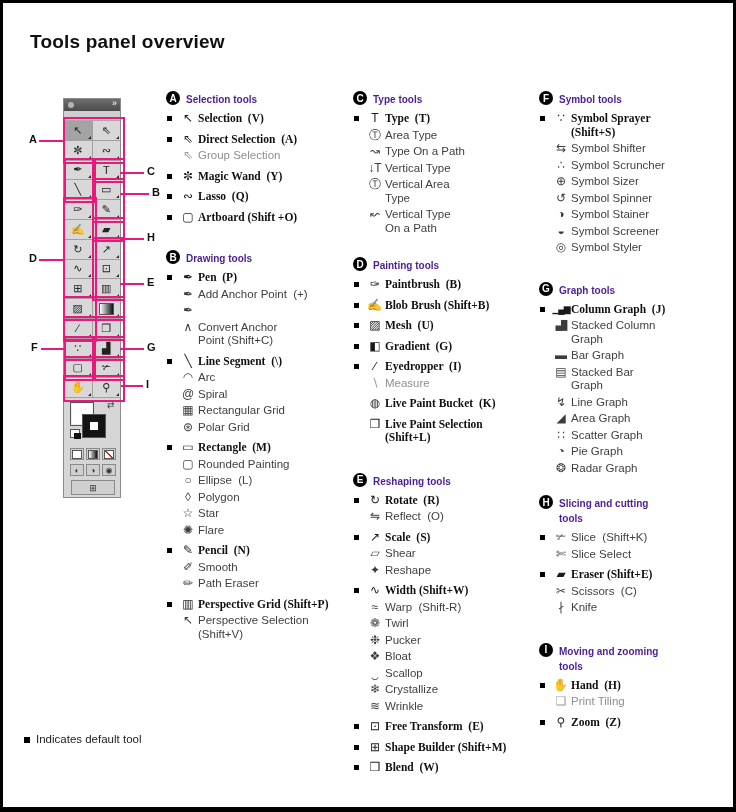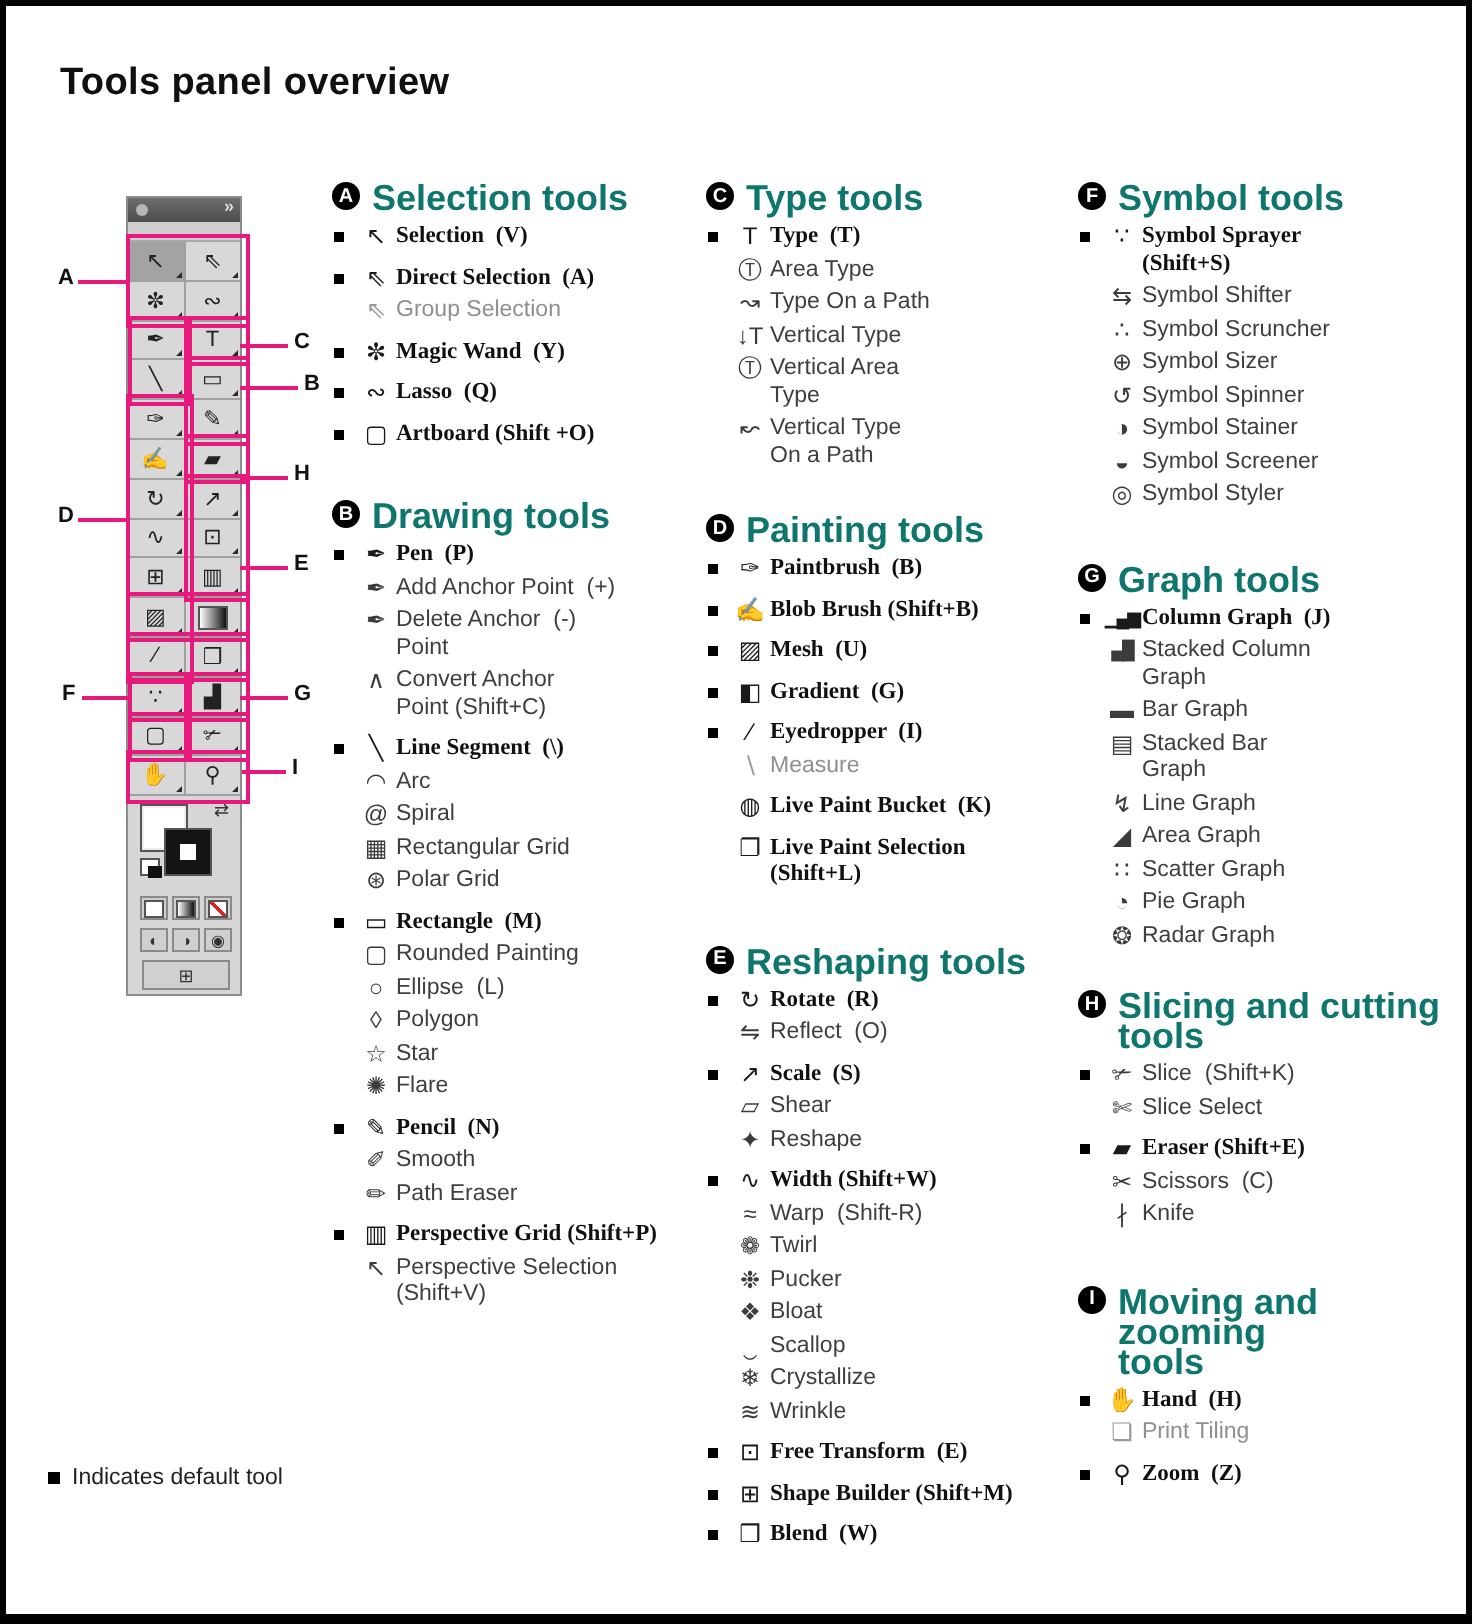--- a/index.html
+++ b/index.html
@@ -11,21 +11,21 @@
   .page-title{position:absolute;left:27px;top:28px;font-size:19px;font-weight:bold;color:#101010;letter-spacing:.2px;}
 
   
   .col{position:absolute;top:88px;}
   #col1{left:163px;width:186px;}
   #col2{left:350px;width:184px;}
   #col3{left:536px;width:198px;}
   .section-header{display:flex;gap:6px;align-items:flex-start;}
   .badge{flex:0 0 14px;width:14px;height:14px;border-radius:50%;background:#000;color:#fff;
     font-size:10px;font-weight:bold;display:flex;align-items:center;justify-content:center;margin-top:0;}
-  .section-title{font-size:18px;font-weight:bold;color:#0f766e;white-space:pre-line;line-height:15px;padding-top:1px;}
+  .section-title{font-size:10px;font-weight:bold;color:#4c1d95;white-space:pre-line;line-height:15px;padding-top:1px;}
   .item{display:flex;align-items:flex-start;margin:3px 0 0 1px;}
   .item.group{margin-top:7px;}
   .section-header + .item{margin-top:5px;}
   .marker{flex:0 0 11px;position:relative;height:13px;}
   .marker.on::before{content:"";position:absolute;left:0;top:4px;width:5px;height:5px;background:#000;}
   .iconc{flex:0 0 20px;text-align:center;font-size:12px;line-height:13.5px;color:#3c3c3c;}
   .iconc.small{font-size:9px;letter-spacing:-1px;}
   .lbl{font-size:11.5px;line-height:13.5px;color:#3f3f3f;white-space:pre-wrap;}
   .b .lbl{font-weight:bold;color:#101010;font-family:Liberation Serif, serif;}
   .b .iconc{color:#1a1a1a;}
@@ -247,22 +247,20 @@
         <span class="lbl">Pen  (P)</span>
       </div>
       <div class="item">
         <span class="marker"></span>
         <span class="iconc">✒</span>
         <span class="lbl">Add Anchor Point  (+)</span>
       </div>
       <div class="item">
         <span class="marker"></span>
         <span class="iconc">✒</span>
-        <span class="lbl">Delete Anchor  (-)
-Point</span>
       </div>
       <div class="item">
         <span class="marker"></span>
         <span class="iconc">∧</span>
         <span class="lbl">Convert Anchor
 Point (Shift+C)</span>
       </div>
       <div class="item group b">
         <span class="marker on"></span>
         <span class="iconc">╲</span>

